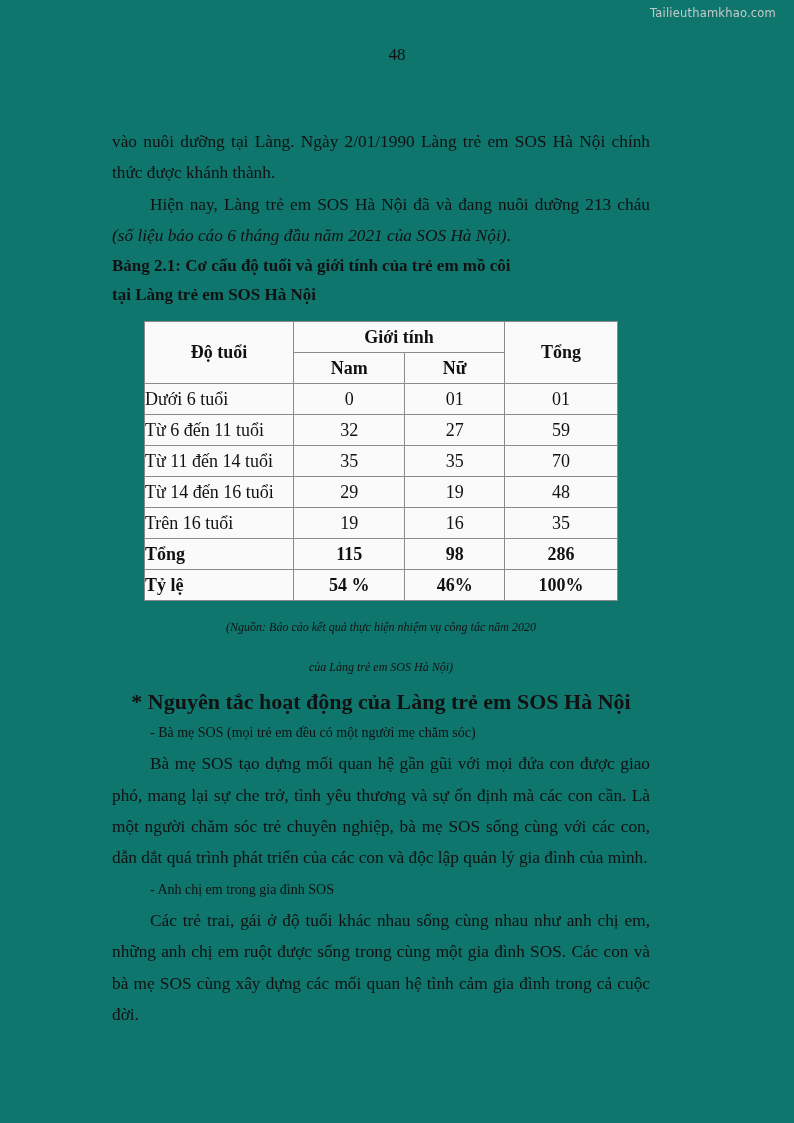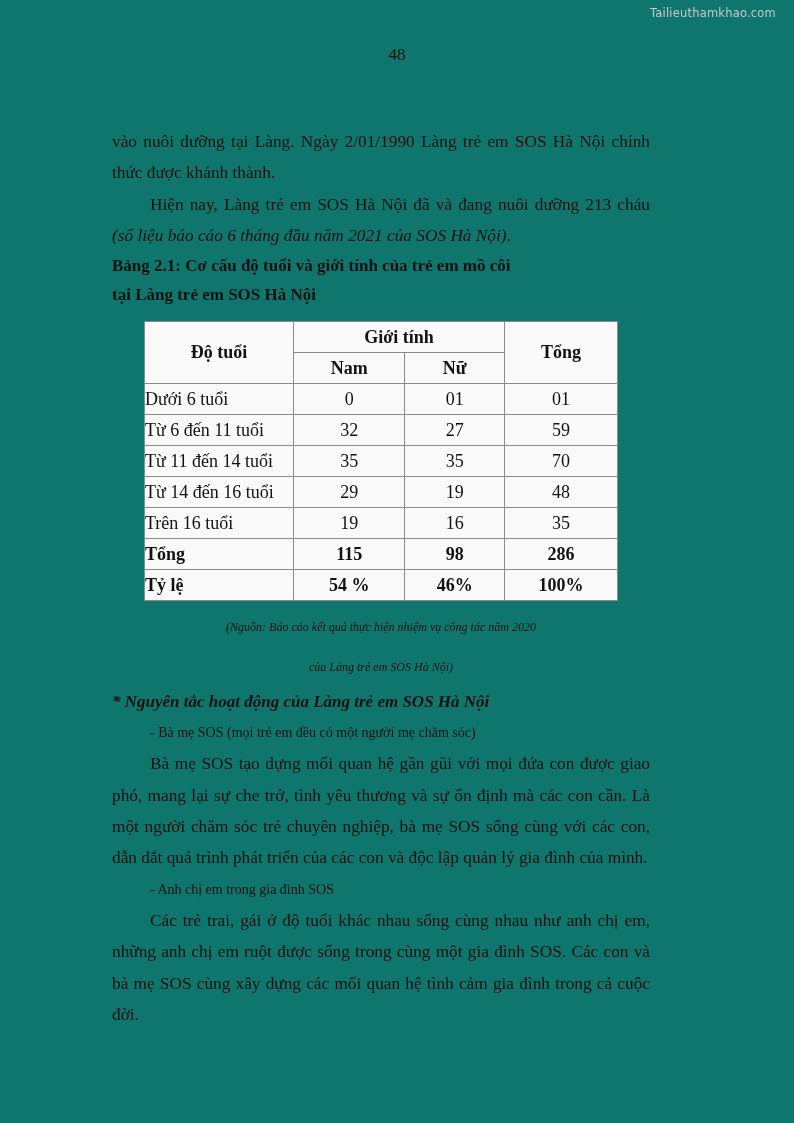--- a/index.html
+++ b/index.html
@@ -135,24 +135,24 @@
     margin: 13px 0 0 0;
     font-size: 12px;
     line-height: 27px;
     font-style: italic;
     text-align: center;
     color: #111;
   }
 
   .section-head {
     margin: 6px 0 0 0;
-    font-size: 17px;
+    font-size: 22px;
     line-height: 30px;
     font-weight: bold;
-    font-style: italic;
+    text-align: center;
     color: #111;
   }
 
   .dash-line {
     margin: 0;
     font-size: 14px;
     line-height: 31.3px;
     color: #111;
     text-indent: 38px;
   }

